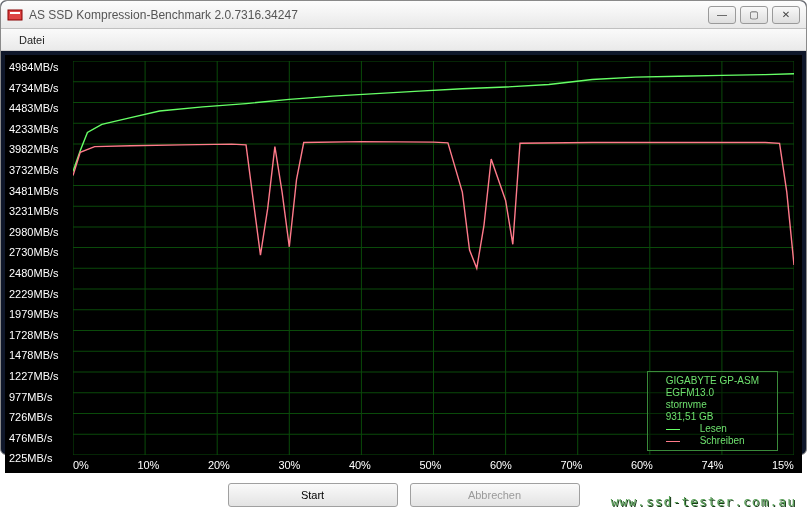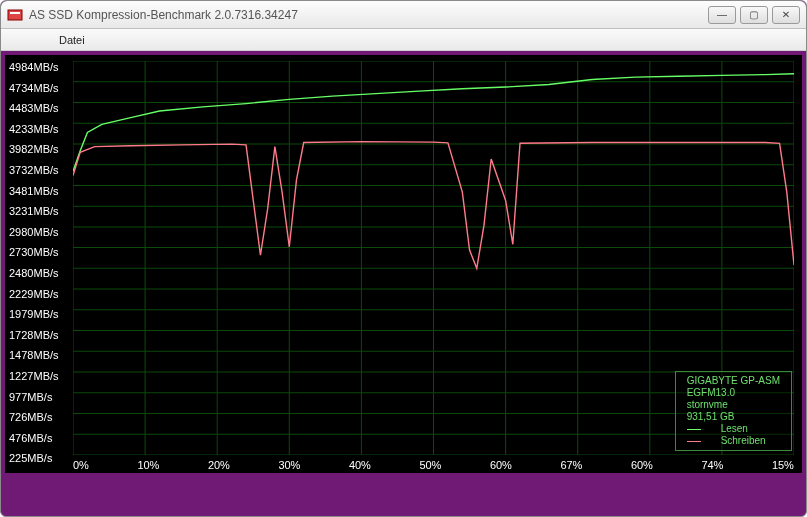--- a/index.html
+++ b/index.html
@@ -1,31 +1,31 @@
 <!DOCTYPE html>
 <html><head>
 <meta charset="utf-8">
 <style>
 * { margin: 0; padding: 0; box-sizing: border-box; }
 body { font-family: "Segoe UI", Tahoma, sans-serif; font-size: 11px; background: #fff; width: 807px; height: 517px; overflow: hidden; }
-.window { width: 807px; height: 517px; border: 1px solid #8a8a8a; background: #701a75; border-radius: 6px; }
+.window { width: 807px; height: 455px; border: 1px solid #8a8a8a; background: #0f172a; border-radius: 6px; }
 .titlebar { height: 28px; display: flex; align-items: center; padding: 0 6px; background: linear-gradient(#fdfdfd, #e8e8e8); border-bottom: 1px solid #c0c0c0; border-radius: 6px 6px 0 0; }
 .appicon { width: 16px; height: 16px; margin-right: 6px; display: inline-block; }
 .title { flex: 1; color: #555; font-size: 12px; }
 .winbtns { display: flex; gap: 4px; }
 .winbtn { width: 28px; height: 18px; border: 1px solid #9a9a9a; border-radius: 3px; background: linear-gradient(#f8f8f8,#dedede); display: flex; align-items: center; justify-content: center; font-size: 10px; color: #444; cursor: pointer; }
 .menubar { height: 22px; background: linear-gradient(#fafafa,#eaeaea); padding: 0 10px; display: flex; align-items: center; border-bottom: 1px solid #d0d0d0; }
-.menuitem { padding: 2px 8px; color: #222; cursor: pointer; margin-left: 40px; }
+.menuitem { padding: 2px 8px; color: #222; cursor: pointer; }
 .chartarea { position: relative; background: #000; margin: 4px; height: 418px; }
 .ylabels { position: absolute; left: 4px; top: 2px; color: #fff; font-size: 11px; }
 .ylabel { height: 20.6px; line-height: 20.6px; white-space: nowrap; }
 .xlabels { position: absolute; bottom: 2px; left: 68px; right: 8px; display: flex; justify-content: space-between; color: #fff; font-size: 11px; }
 .plot { position: absolute; left: 68px; top: 6px; right: 8px; bottom: 18px; }
 .grid line { stroke: #0a4a0a; stroke-width: 1; }
-.legend { position: absolute; right: 10px; bottom: 22px; border: 1px solid #3a8a3a; padding: 3px 11px; color: #6ee06e; font-size: 10px; line-height: 12px; background: rgba(0,0,0,0.4); }
+.legend { position: absolute; right: 24px; bottom: 22px; border: 1px solid #3a8a3a; padding: 3px 18px; color: #6ee06e; font-size: 10px; line-height: 12px; background: rgba(0,0,0,0.4); }
 .legend .row { display: flex; align-items: center; gap: 20px; }
 .legend .swatch { width: 14px; height: 0; border-top: 1px solid; }
 .buttons { display: flex; justify-content: center; gap: 12px; padding: 6px 0; position: relative; }
 .btn { width: 170px; height: 24px; border: 1px solid #a0a0a0; border-radius: 3px; background: linear-gradient(#fafafa,#e3e3e3); font-size: 11px; cursor: pointer; }
 .btn:disabled { color: #9a9a9a; cursor: default; }
 .watermark { position: absolute; right: 10px; bottom: 4px; color: #5aa05a; font-family: monospace; font-size: 13px; letter-spacing: 1px; text-shadow: 1px 1px 0 #1a3a1a; }
 </style>
 </head>
 <body>
 
@@ -112,21 +112,21 @@
         </svg>
     </div>
     <div class="xlabels" id="xlabels">
         <span>0%</span>
         <span>10%</span>
         <span>20%</span>
         <span>30%</span>
         <span>40%</span>
         <span>50%</span>
         <span>60%</span>
-        <span>67%</span>
+        <span>70%</span>
         <span>60%</span>
         <span>74%</span>
         <span>15%</span>
       </div>
 
     <div class="legend">
       <div>GIGABYTE GP-ASM</div>
       <div>EGFM13.0</div>
       <div>stornvme</div>
       <div>931,51 GB</div>
@@ -134,13 +134,18 @@
         <span class="swatch" id="sw-read" style="border-color: rgb(102, 255, 102);"></span>
         <span>Lesen</span>
       </div>
       <div class="row">
         <span class="swatch" id="sw-write" style="border-color: rgb(255, 122, 138);"></span>
         <span>Schreiben</span>
       </div>
     </div>
   </div>
 
+  <div class="buttons">
+    <button class="btn">Start</button>
+    <button class="btn" disabled="">Abbrechen</button>
+    <div class="watermark">www.ssd-tester.com.au</div>
+  </div>
 </div>
 
 </body></html>

